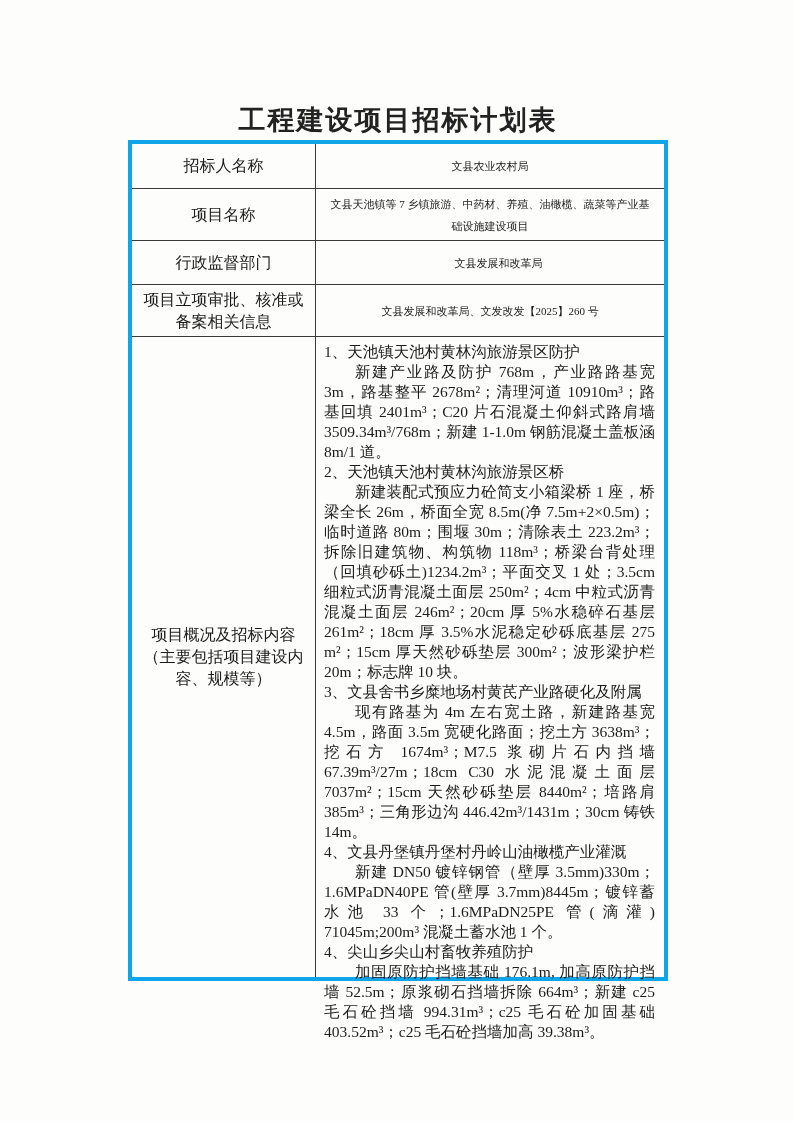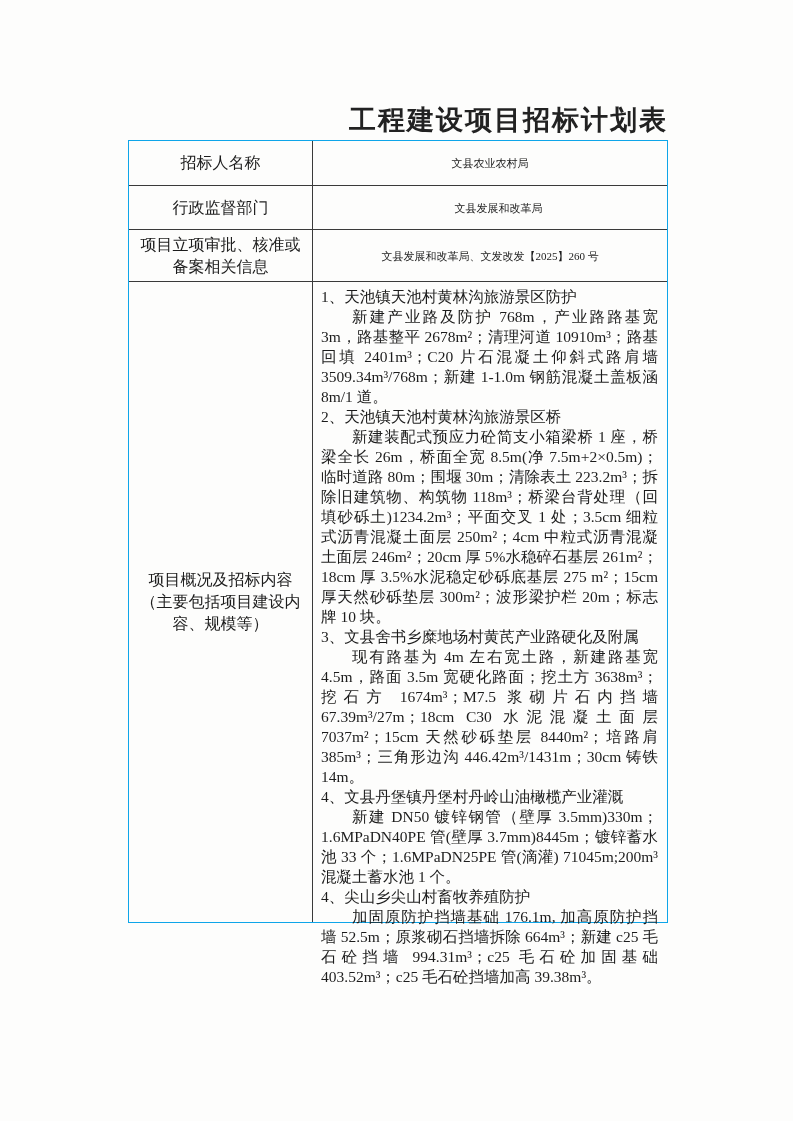--- a/index.html
+++ b/index.html
@@ -11,30 +11,30 @@
   .page{
     position:relative;
     width:793px;height:1121px;
     background:#fdfdfc;
     color:#1c1c1c;
     overflow:hidden;
   }
   .doc-title{
     position:absolute;
     top:102px;left:128px;width:540px;
-    text-align:right;
+    text-align:center;
     font-size:27px;
     font-weight:bold;
     letter-spacing:2px;
     color:#222;
   }
   .bid-table{
     position:absolute;
     left:128px;top:140px;width:540px;
-    border:1px solid #0ea5e9;
+    border:4px solid #0ea5e9;
     box-sizing:border-box;
     background:transparent;
   }
   .row{display:flex;box-sizing:border-box;}
   .row + .row{border-top:1px solid #3a3a3a;}
   .cell{box-sizing:border-box;}
   .cell-label{
     width:184px;
     border-right:1px solid #3a3a3a;
     display:flex;align-items:center;justify-content:center;
@@ -79,20 +79,24 @@
 
   <div class="doc-title">工程建设项目招标计划表</div>
 
   <div class="bid-table">
 
     <div class="row h-r1">
       <div class="cell cell-label">招标人名称</div>
       <div class="cell cell-value">文县农业农村局</div>
     </div>
 
+    <div class="row h-r2">
+      <div class="cell cell-label">项目名称</div>
+      <div class="cell cell-value">文县天池镇等 7 乡镇旅游、中药材、养殖、油橄榄、蔬菜等产业基础设施建设项目</div>
+    </div>
 
     <div class="row h-r3">
       <div class="cell cell-label">行政监督部门</div>
       <div class="cell cell-value">文县发展和改革局</div>
     </div>
 
     <div class="row h-r4">
       <div class="cell cell-label">项目立项审批、核准或备案相关信息</div>
       <div class="cell cell-value">文县发展和改革局、文发改发【2025】260 号</div>
     </div>

